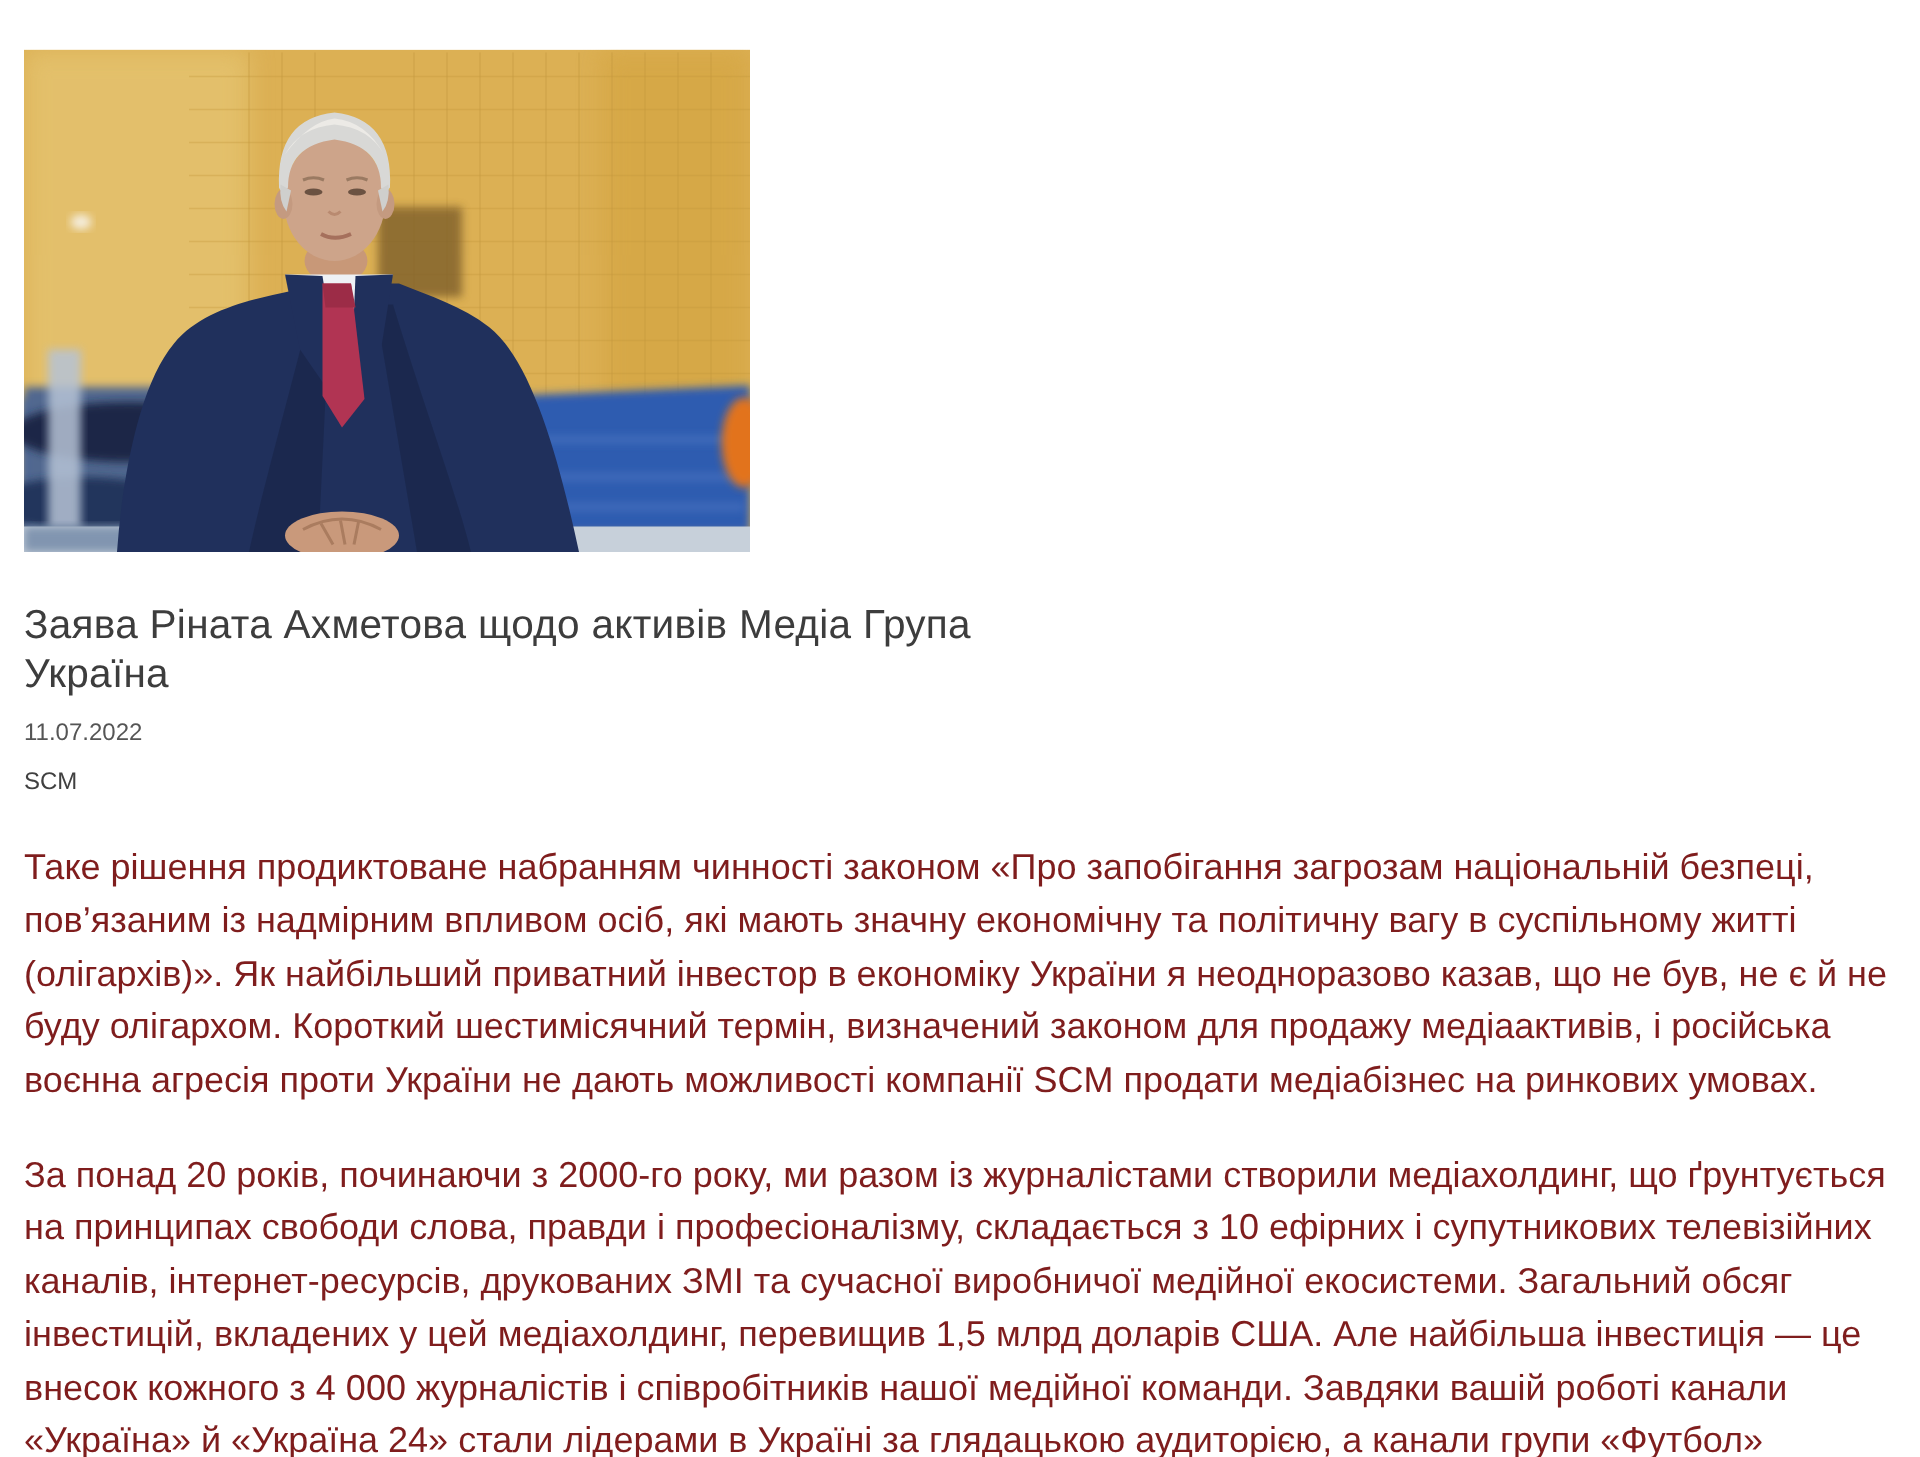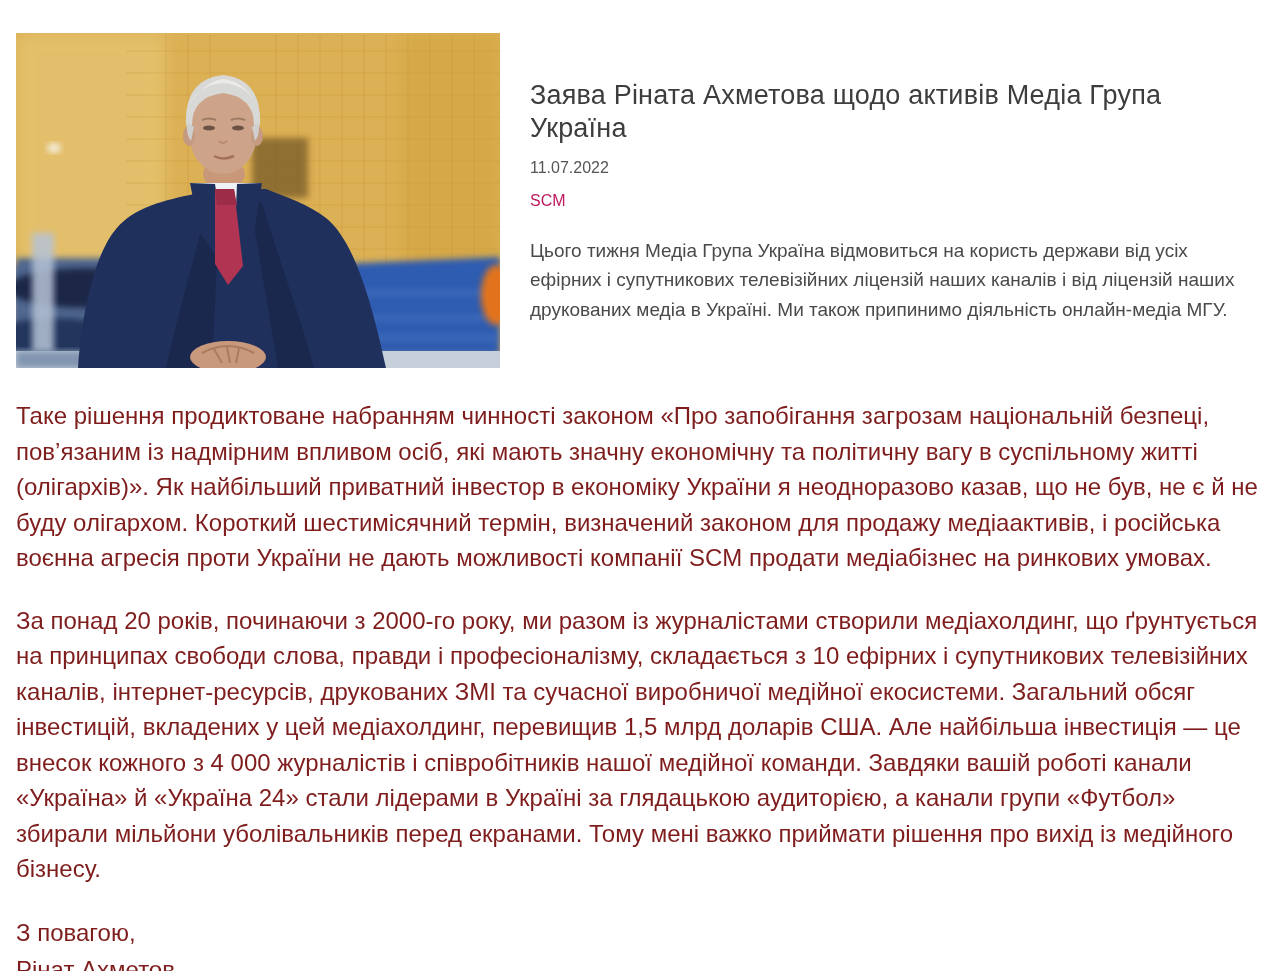--- a/index.html
+++ b/index.html
@@ -12,21 +12,22 @@
   .page {
     width: 1280px;
     box-sizing: border-box;
     padding: 0 16px;
     background: #ffffff;
   }
   .article-header {
     display: flex;
     gap: 30px;
     padding-top: 33px;
-    align-items: center;
+    align-items: flex-start;
+    flex-direction: column;
   }
   .photo {
     flex: none;
     width: 484px;
     height: 335px;
     margin: 0;
     overflow: hidden;
     line-height: 0;
   }
   .header-text {
@@ -43,21 +44,21 @@
     letter-spacing: 0.2px;
   }
   .date {
     font-size: 16px;
     color: #555555;
     margin-bottom: 15px;
   }
   .source {
     display: inline-block;
     font-size: 16px;
-    color: #be185d;
+    color: #404040;
     text-decoration: none;
     cursor: pointer;
   }
   .lead {
     margin: 30px 0 0 0;
     font-size: 20px;
     font-weight: 700;
     line-height: 1.5;
     color: #333333;
   }
@@ -153,21 +154,20 @@
         <ellipse cx="212" cy="324" rx="38" ry="16" fill="#c9997b"></ellipse>
         <path d="M186 320 Q212 306 238 320" stroke="#aa7c5f" stroke-width="2" fill="none"></path>
         <path d="M198 316 L206 330 M211 314 L214 330 M223 315 L220 330" stroke="#aa7c5f" stroke-width="2" fill="none"></path>
       </svg>
     </figure>
 
     <div class="header-text">
       <h1 class="title">Заява Ріната Ахметова щодо активів Медіа Група Україна</h1>
       <div class="date">11.07.2022</div>
       <a class="source">SCM</a>
-      <p class="intro">Цього тижня Медіа Група Україна відмовиться на користь держави від усіх ефірних і супутникових телевізійних ліцензій наших каналів і від ліцензій наших друкованих медіа в Україні. Ми також припинимо діяльність онлайн-медіа МГУ.</p>
     </div>
 
   </header>
 
   <section class="article-body">
     <p>Таке рішення продиктоване набранням чинності законом «Про запобігання загрозам національній безпеці, пов’язаним із надмірним впливом осіб, які мають значну економічну та політичну вагу в суспільному житті (олігархів)». Як найбільший приватний інвестор в економіку України я неодноразово казав, що не був, не є й не буду олігархом. Короткий шестимісячний термін, визначений законом для продажу медіаактивів, і російська воєнна агресія проти України не дають можливості компанії SCM продати медіабізнес на ринкових умовах.</p>
     <p>За понад 20 років, починаючи з 2000-го року, ми разом із журналістами створили медіахолдинг, що ґрунтується на принципах свободи слова, правди і професіоналізму, складається з 10 ефірних і супутникових телевізійних каналів, інтернет-ресурсів, друкованих ЗМІ та сучасної виробничої медійної екосистеми. Загальний обсяг інвестицій, вкладених у цей медіахолдинг, перевищив 1,5 млрд доларів США. Але найбільша інвестиція — це внесок кожного з 4 000 журналістів і співробітників нашої медійної команди. Завдяки вашій роботі канали «Україна» й «Україна 24» стали лідерами в Україні за глядацькою аудиторією, а канали групи «Футбол» збирали мільйони уболівальників перед екранами. Тому мені важко приймати рішення про вихід із медійного бізнесу.</p>
     <p class="signature">
       <span>З повагою,</span><br>
       <span>Рінат Ахметов</span>

